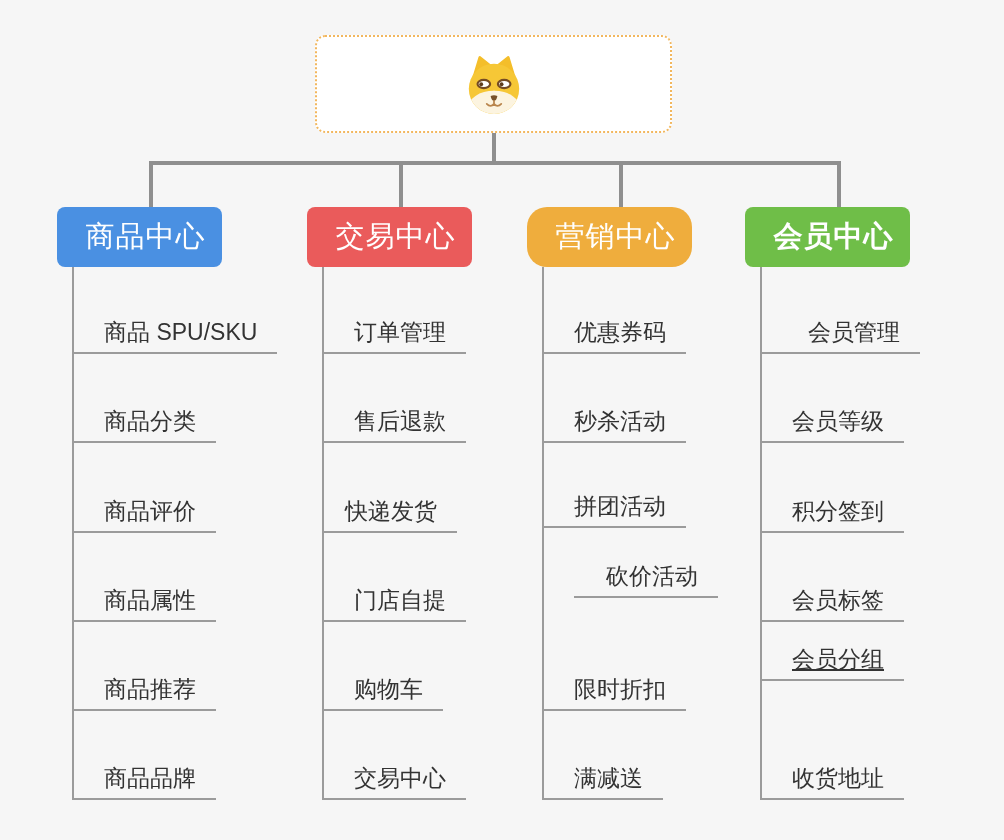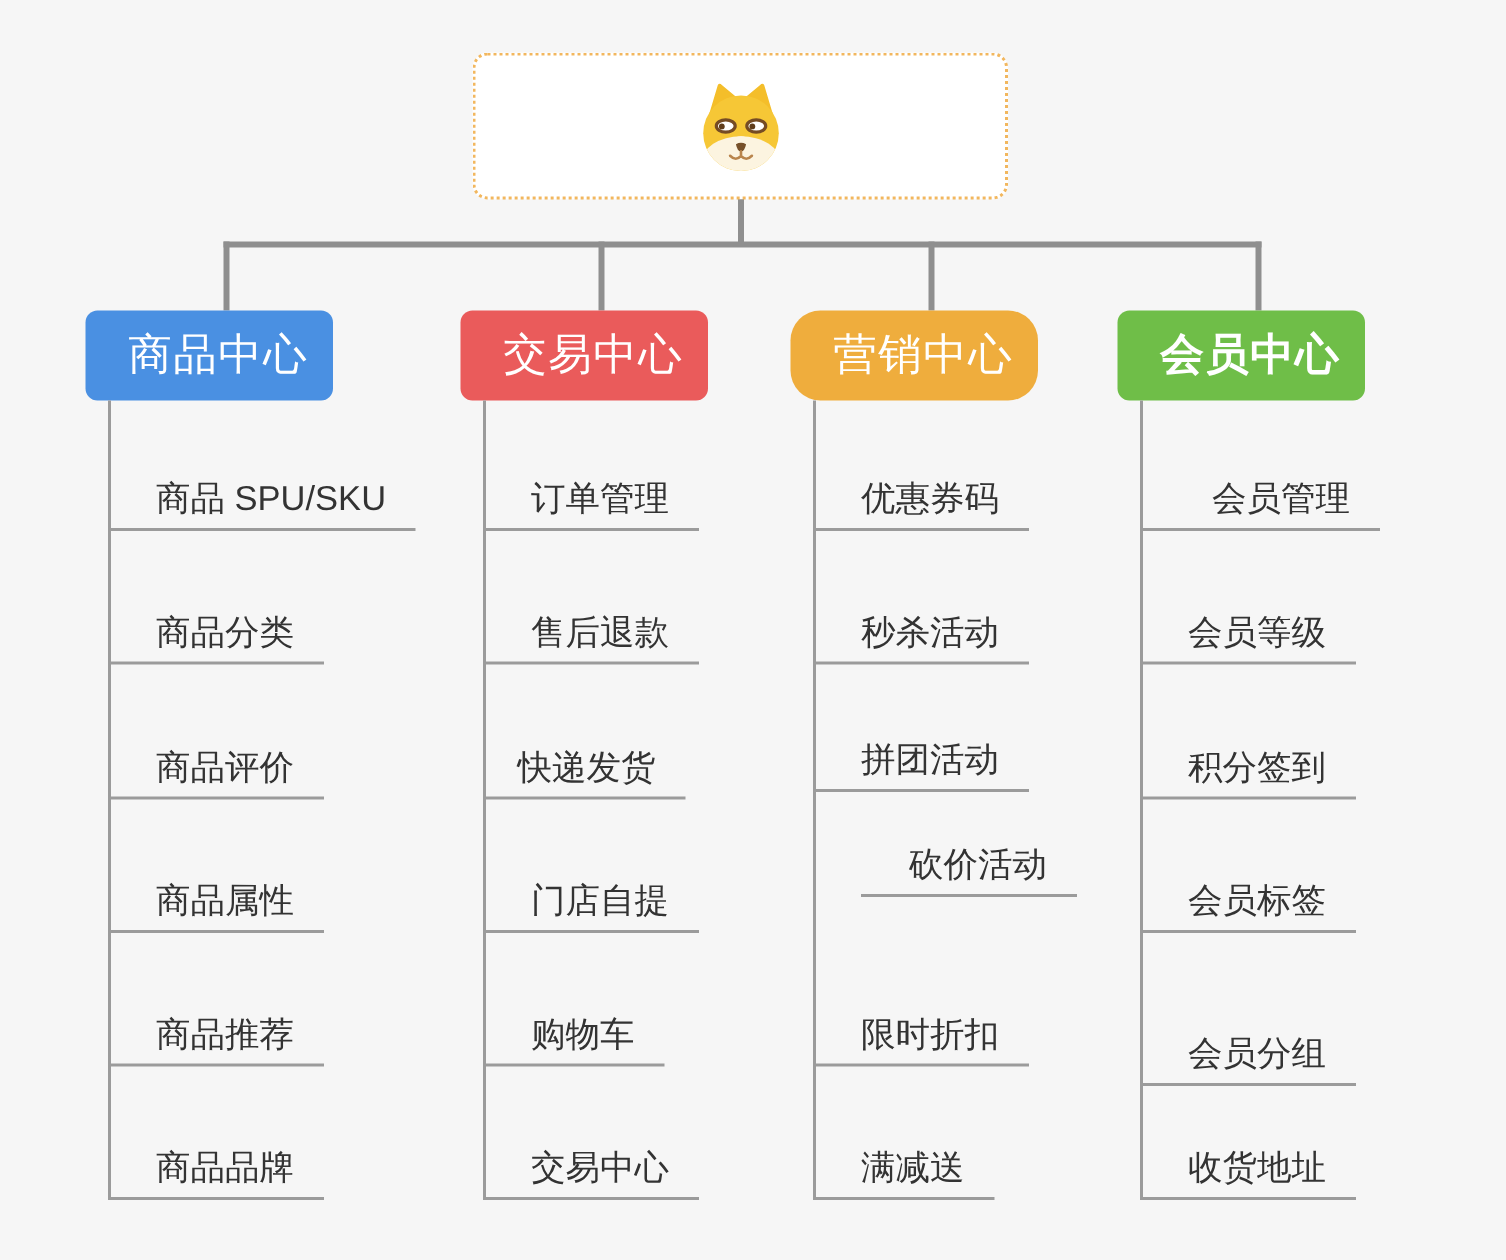--- a/index.html
+++ b/index.html
@@ -127,17 +127,17 @@
       <div class="subtopic" style="left: 542px; top: 556px; margin-left: 32px;">砍价活动</div>
       <div class="subtopic" style="left: 542px; top: 669px;">限时折扣</div>
       <div class="subtopic" style="left: 542px; top: 758px;">满减送</div>
       <div class="conn-drop" style="left: 837px; top: 161px; height: 46px;"></div>
       <div class="branch-header" style="left: 745px; top: 207px; background: rgb(111, 190, 72); font-weight: bold;">会员中心</div>
       <div class="vline" style="left: 760px; top: 267px; height: 533px;"></div>
       <div class="subtopic" style="left: 760px; top: 312px; padding-left: 48px;">会员管理</div>
       <div class="subtopic" style="left: 760px; top: 401px;">会员等级</div>
       <div class="subtopic" style="left: 760px; top: 491px;">积分签到</div>
       <div class="subtopic" style="left: 760px; top: 580px;">会员标签</div>
-      <div class="subtopic" style="left: 760px; top: 682px;">会员分组</div>
+      <div class="subtopic" style="left: 760px; top: 639px; text-decoration: underline;">会员分组</div>
       <div class="subtopic" style="left: 760px; top: 758px;">收货地址</div>
     </div>
 
 </div>
 
 </body></html>

